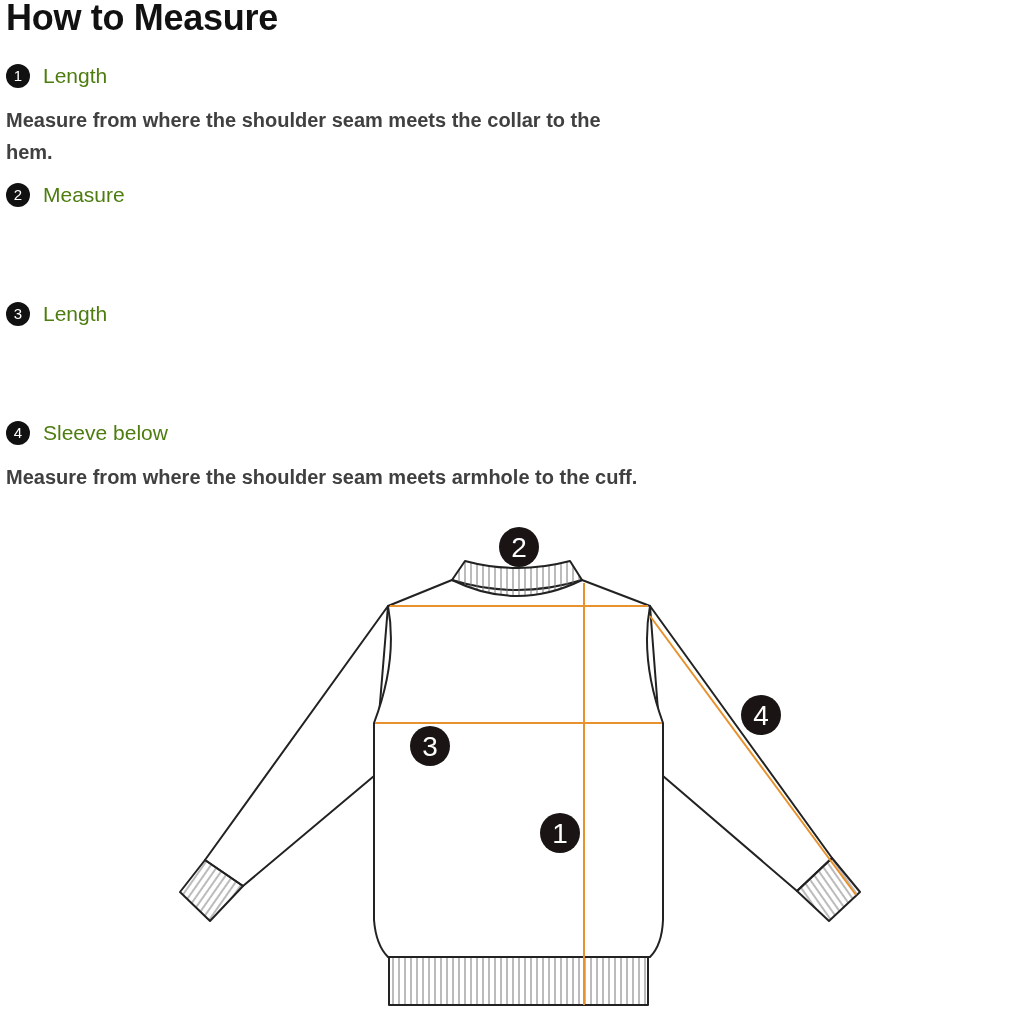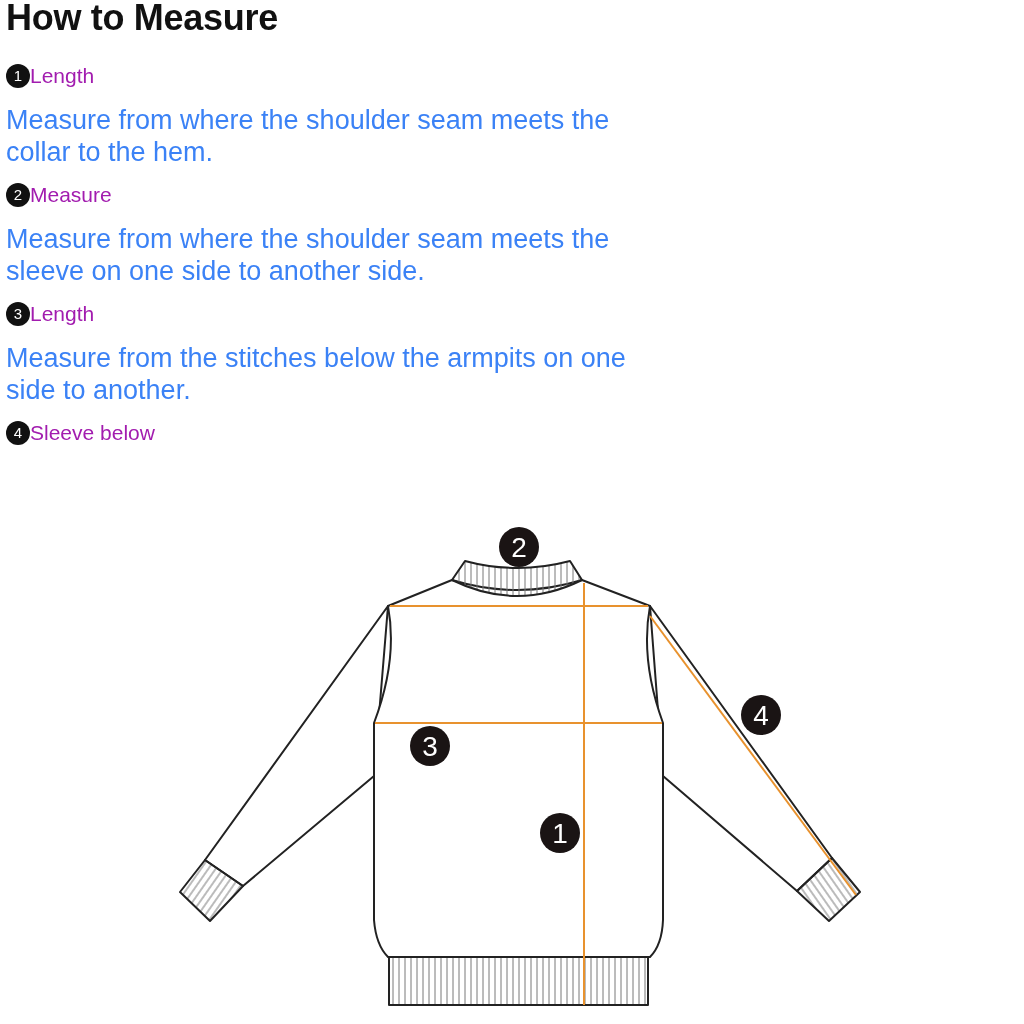--- a/index.html
+++ b/index.html
@@ -40,28 +40,30 @@
       height: 24px;
       border-radius: 50%;
       background: #111111;
       color: #ffffff;
       font-size: 15px;
       line-height: 24px;
       text-align: center;
       flex: 0 0 24px;
     }
     .section-label {
+      margin-left: 13px;
       font-size: 21px;
-      color: #a21caf;
+      color: #4d7c0f;
     }
     .section-desc {
       margin: 14px 0 0 0;
-      font-size: 27px;
+      font-size: 20px;
       line-height: 32px;
-      color: #3b82f6;
+      color: #404040;
+      font-weight: bold;
     }
     .diagram {
       position: absolute;
       left: 0;
       top: 520px;
       width: 1024px;
       height: 504px;
     }
   </style>
 </head>
@@ -75,36 +77,35 @@
     <span class="section-label">Length</span>
   </div>
   <p class="section-desc">Measure from where the shoulder seam meets the collar to the hem.</p>
 </div>
 
 <div class="section" style="top:181px;">
   <div class="section-head">
     <span class="num-badge">2</span>
     <span class="section-label">Measure</span>
   </div>
-  <p class="section-desc">Measure from where the shoulder seam meets the sleeve on one side to another side.</p>
 </div>
 
 <div class="section" style="top:300px;">
   <div class="section-head">
     <span class="num-badge">3</span>
     <span class="section-label">Length</span>
   </div>
-  <p class="section-desc">Measure from the stitches below the armpits on one side to another.</p>
 </div>
 
 <div class="section" style="top:419px;">
   <div class="section-head">
     <span class="num-badge">4</span>
     <span class="section-label">Sleeve below</span>
   </div>
+  <p class="section-desc">Measure from where the shoulder seam meets armhole to the cuff.</p>
 </div>
 
 <svg class="diagram" viewBox="0 520 1024 504" xmlns="http://www.w3.org/2000/svg">
   <defs>
     <pattern id="ribV" width="6" height="10" patternUnits="userSpaceOnUse">
       <line x1="3" y1="0" x2="3" y2="10" stroke="#777" stroke-width="1"></line>
     </pattern>
     <pattern id="ribL" width="6" height="10" patternUnits="userSpaceOnUse" patternTransform="rotate(35)">
       <line x1="3" y1="0" x2="3" y2="10" stroke="#777" stroke-width="1"></line>
     </pattern>

